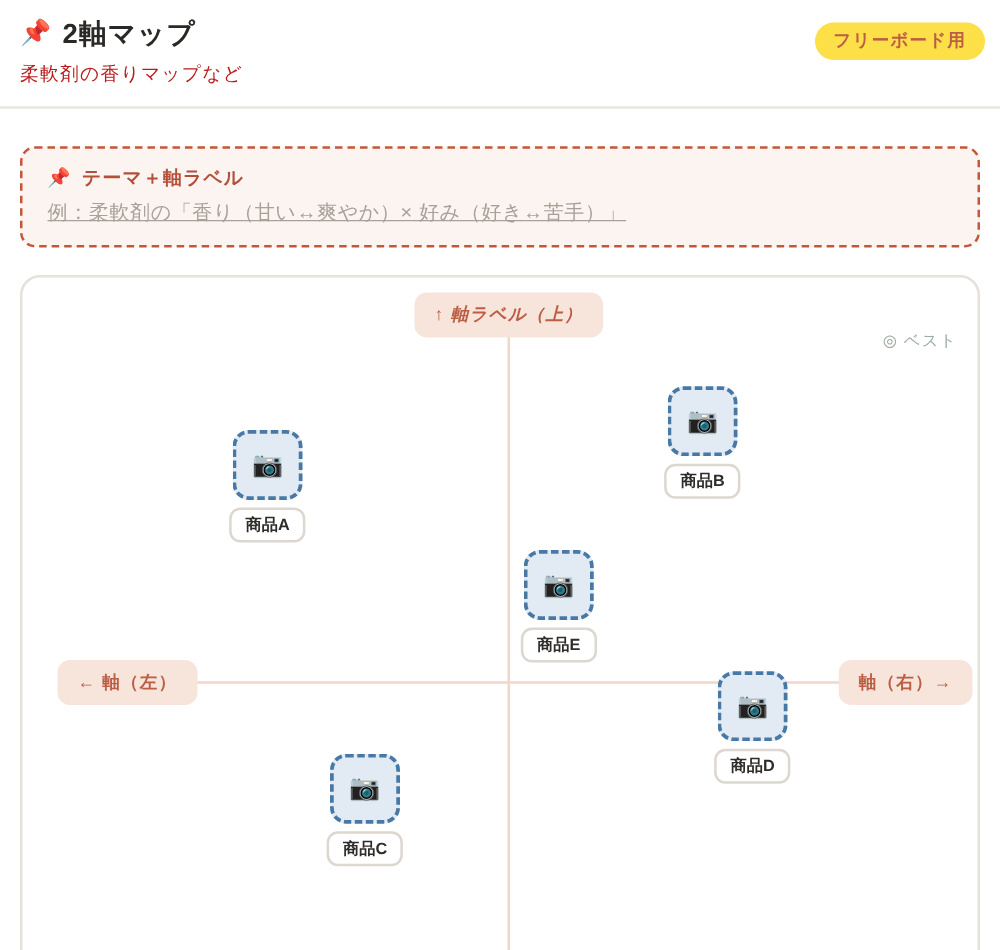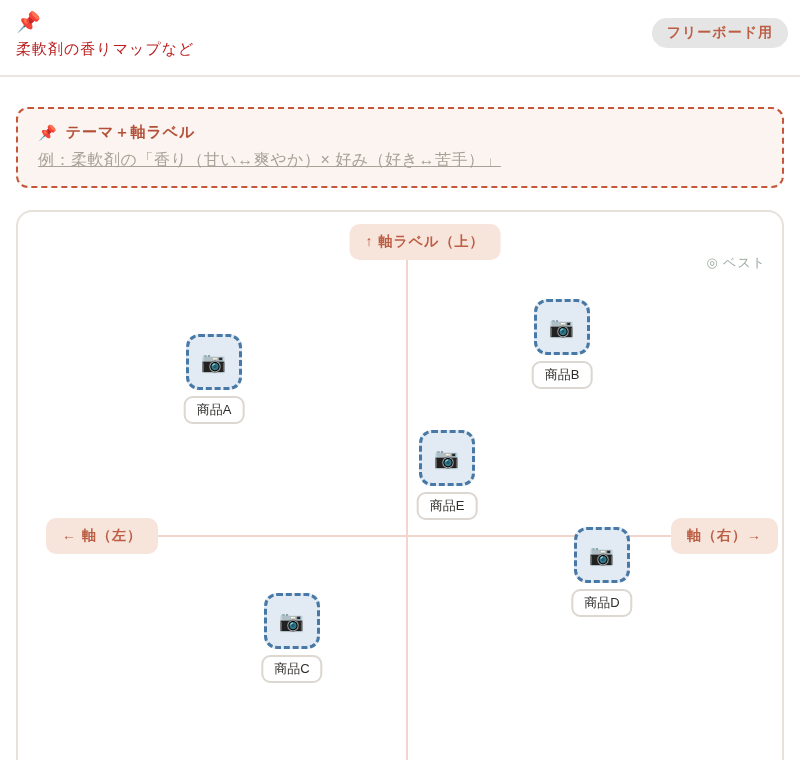--- a/index.html
+++ b/index.html
@@ -15,21 +15,21 @@
     position: relative;
     padding: 12px 16px 16px 16px;
     border-bottom: 2px solid #eae6e0;
   }
   .title-row { display: flex; align-items: center; gap: 9px; }
   .pin { font-size: 20px; line-height: 1; }
   .page-title { font-size: 22px; font-weight: bold; letter-spacing: 1px; color: #2b2926; }
   .subtitle { margin-top: 8px; font-size: 15px; color: #b91c1c; letter-spacing: 1px; }
   .badge {
     position: absolute; right: 12px; top: 18px;
-    background: #e5e5e5; color: #bd5e44;
+    background: #fde047; color: #bd5e44;
     font-size: 14px; font-weight: bold; letter-spacing: 1px;
     padding: 6px 15px; border-radius: 15px;
   }
 
   
   .definition {
     margin: 30px 16px 0 16px;
     border: 2px dashed #c4573a;
     border-radius: 12px;
     background: #fbf4f0;
@@ -61,21 +61,21 @@
     height: 2px; background: #f3d5cb; z-index: 1;
   }
 
   .axis-pill {
     position: absolute; z-index: 2;
     background: #f7e4db; color: #bc5e44;
     font-size: 14px; font-weight: bold; letter-spacing: 1px;
     padding: 9px 16px; border-radius: 10px;
     white-space: nowrap;
   }
-  .axis-pill.top { left: 407px; top: 12px; transform: translateX(-50%); }
+  .axis-pill.top { left: 389px; top: 12px; transform: translateX(-50%); font-style: italic; }
   .axis-pill.left { left: 28px; top: 306px; }
   .axis-pill.right { right: 4px; top: 306px; font-family: Liberation Serif, serif; }
 
   .best-note {
     position: absolute; right: 16px; top: 42px; z-index: 2;
     color: #9dac9f; font-size: 13px; letter-spacing: 1px;
   }
 
   
   .map-item { position: absolute; z-index: 3; width: 56px; }
@@ -86,30 +86,31 @@
     border-radius: 13px;
     display: flex; align-items: center; justify-content: center;
   }
   .item-emoji { font-size: 20px; line-height: 1; }
   .item-label {
     position: absolute; left: 50%; top: 62px; transform: translateX(-50%);
     background: #ffffff;
     border: 2px solid #dcd7d0;
     border-radius: 9px;
     padding: 3px 11px;
-    font-size: 13px; font-weight: 400; color: #2f2d2a;
+    font-size: 13px; font-weight: 700; color: #2f2d2a;
     white-space: nowrap;
   }
 </style>
 </head>
 <body>
 
 <div class="header">
   <div class="title-row">
     <span class="pin">📌</span>
+    <span class="page-title">2軸マップ</span>
   </div>
   <div class="subtitle">柔軟剤の香りマップなど</div>
   <div class="badge">フリーボード用</div>
 </div>
 
 <div class="definition">
   <div class="definition-title">
     <span class="pin">📌</span>
     <span>テーマ＋軸ラベル</span>
   </div>

